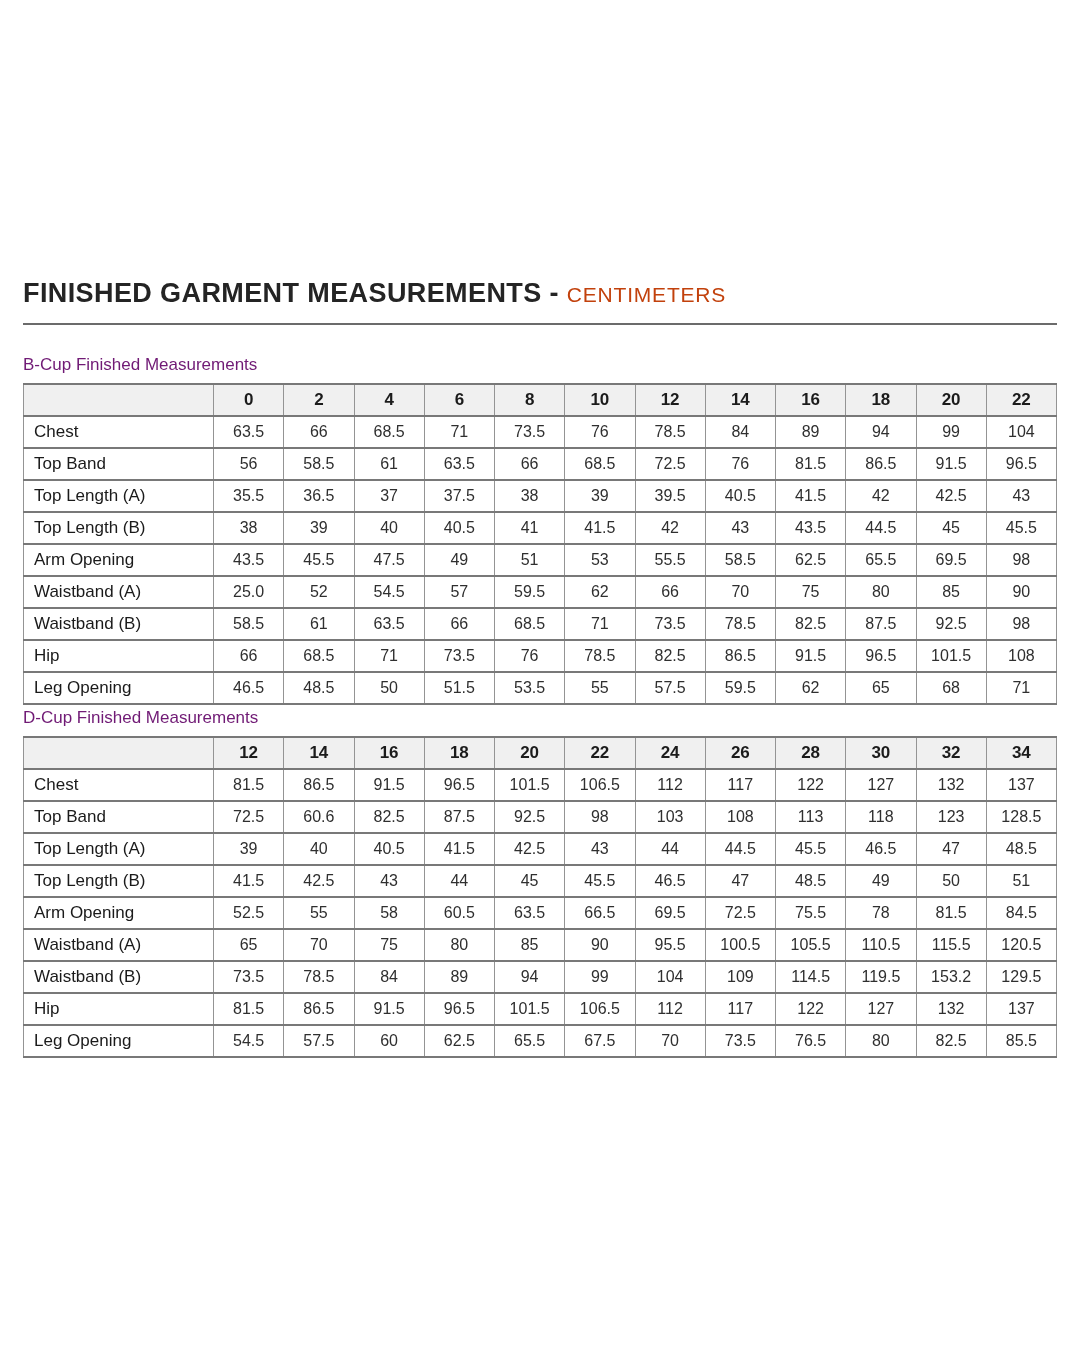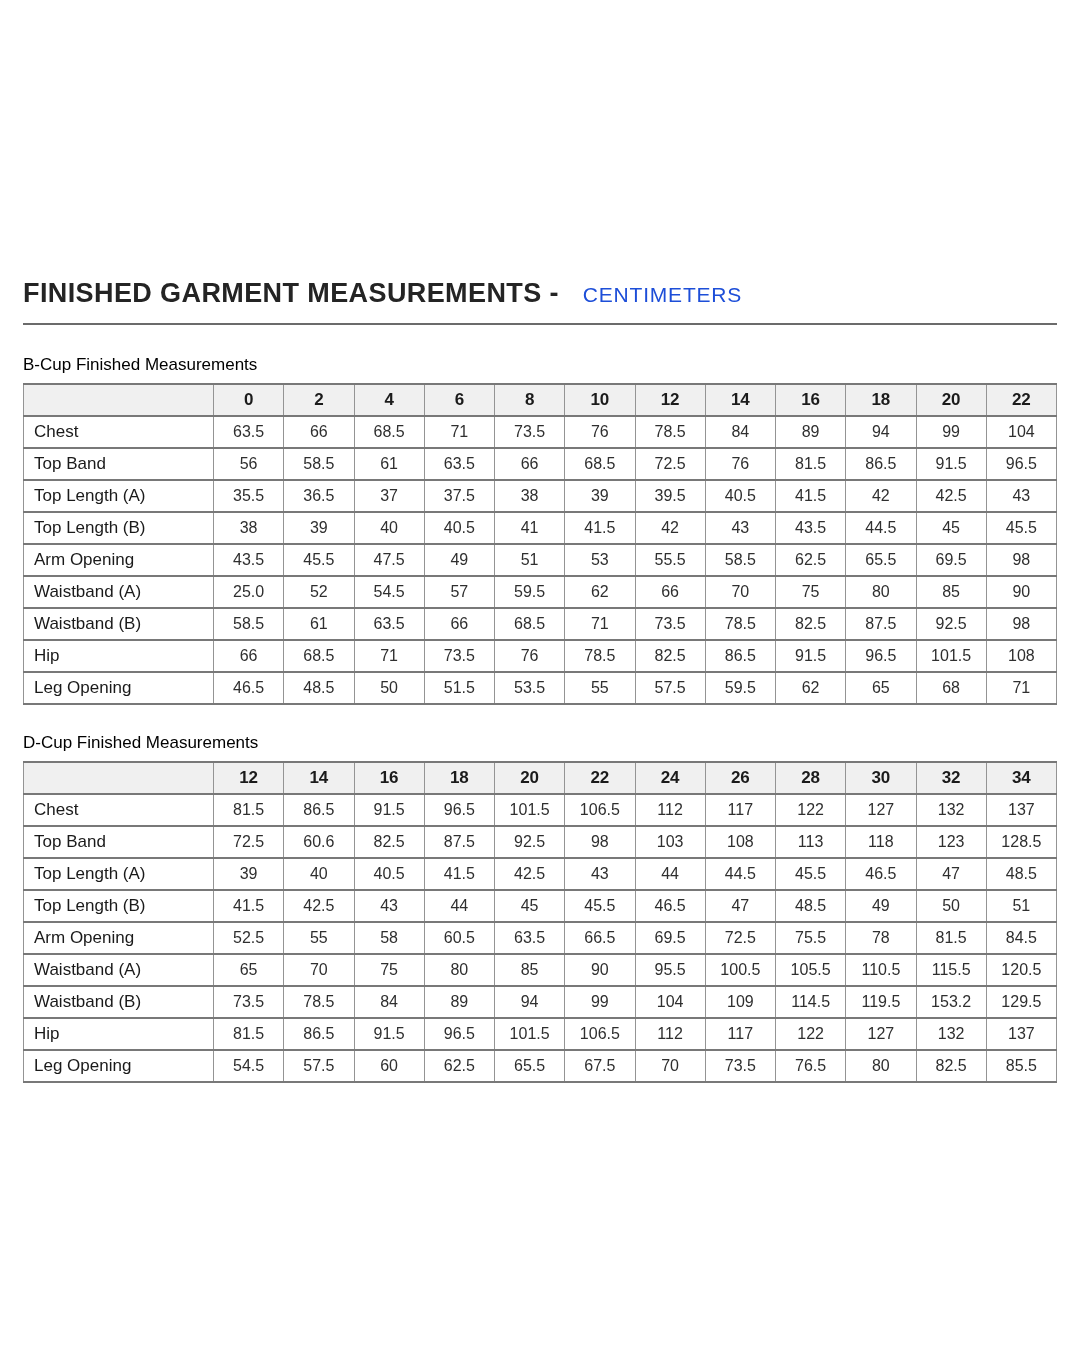--- a/index.html
+++ b/index.html
@@ -17,37 +17,36 @@
   .doc-title {
     font-size: 27px;
     font-weight: 700;
     color: #242424;
     letter-spacing: 0.4px;
     white-space: nowrap;
   }
   .doc-title .unit {
     font-size: 21px;
     font-weight: 400;
-    color: #1d4ed8;
+    color: #c2410c;
     letter-spacing: 0.8px;
-    margin-left: 16px;
   }
   .rule {
     border: none;
     border-top: 2px solid #6b6b6b;
     margin: 14px 0 0 0;
   }
   .caption {
     font-size: 17px;
     font-weight: 400;
-    color: #000000;
+    color: #701a75;
     margin: 30px 0 8px 0;
   }
   .caption.second {
-    margin-top: 28px;
+    margin-top: 3px;
   }
   table.size-table {
     border-collapse: collapse;
     width: 100%;
     table-layout: fixed;
   }
   table.size-table th,
   table.size-table td {
     height: 32px;
     padding: 0;

